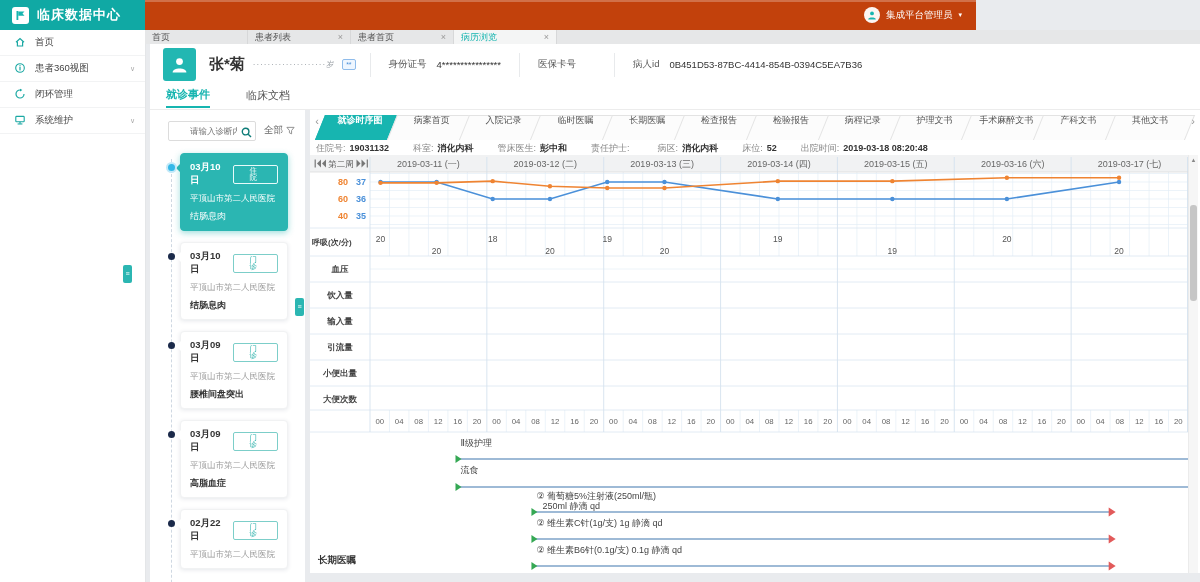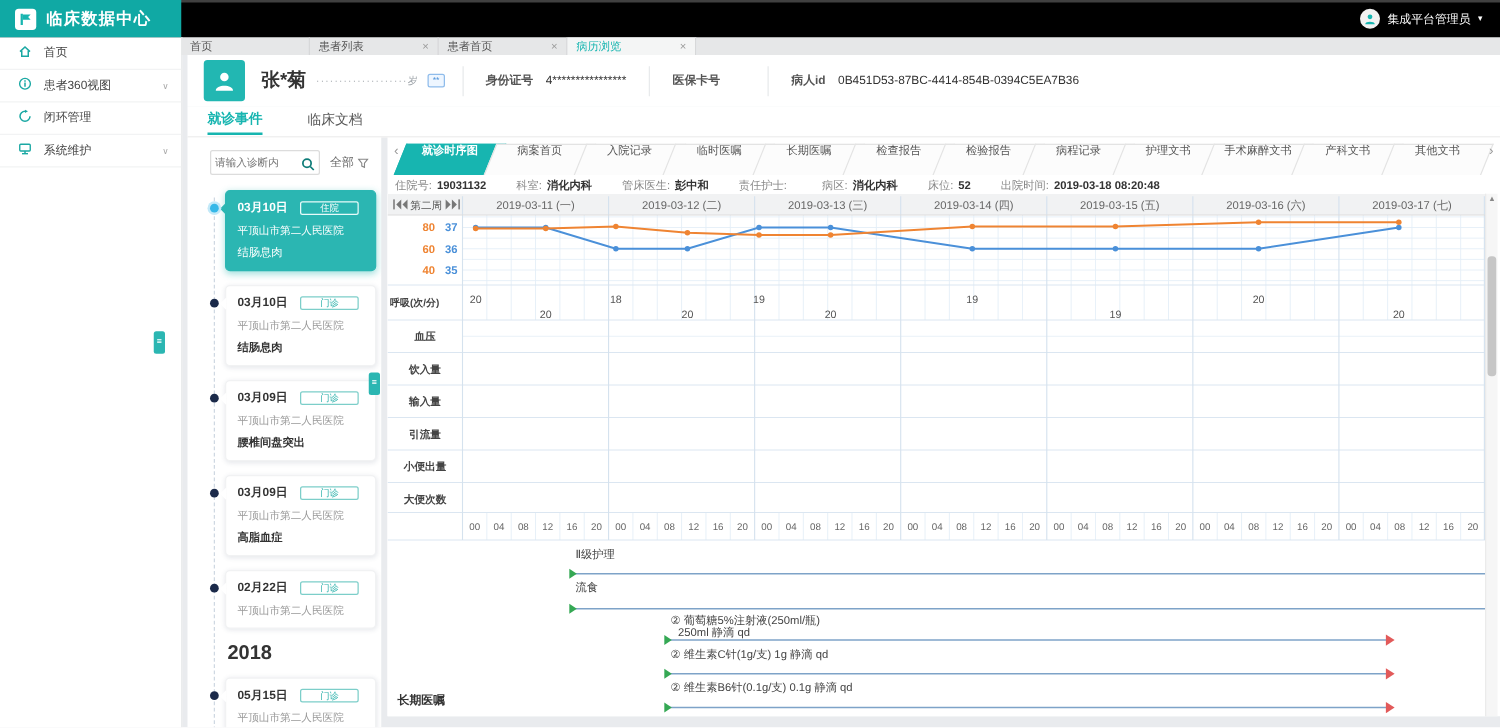--- a/index.html
+++ b/index.html
@@ -1,19 +1,19 @@
 <!DOCTYPE html>
 <html><head>
 <meta charset="utf-8">
 <style>
   html,body{margin:0;padding:0;}
   .page{position:relative;width:1200px;height:582px;overflow:hidden;background:#e9ebee;
         font-family:"Liberation Sans","DejaVu Sans",sans-serif;-webkit-font-smoothing:antialiased;}
   
-  .topbar{position:absolute;left:0;top:0;width:1200px;height:30px;background:#000000;
+  .topbar{position:absolute;left:0;top:0;width:976px;height:30px;background:#c2410c;
           box-shadow:inset 0 2px 0 rgba(255,255,255,.25);}
   .logo-area{position:absolute;left:0;top:0;width:145px;height:30px;background:#10a9a4;
              display:flex;align-items:center;padding-left:12px;box-sizing:border-box;gap:8px;}
   .logo-box{width:17px;height:17px;background:#fff;border-radius:3px;display:flex;align-items:center;justify-content:center;}
   .app-title{color:#fff;font-size:13px;font-weight:bold;letter-spacing:1px;}
   .user-area{position:absolute;right:14px;top:0;height:30px;display:flex;align-items:center;gap:6px;color:#fff;font-size:9.5px;cursor:pointer;}
   .user-avatar{width:16px;height:16px;border-radius:50%;background:rgba(255,255,255,.95);display:flex;align-items:center;justify-content:center;}
   .caret{font-size:7px;}
   
   .sidebar{position:absolute;left:0;top:30px;width:145px;height:552px;background:#fff;border-right:1px solid #e4e6e8;}
@@ -25,37 +25,37 @@
   .wtab{width:103px;display:flex;align-items:center;padding:0 7px;box-sizing:border-box;border-right:1px solid #d7d8d9;cursor:pointer;}
   .wtab .close{margin-left:auto;color:#999;font-size:9px;cursor:pointer;}
   .wtab.active{background:#f4f5f5;color:#17b5b0;}
   .patient-bar{position:absolute;left:150px;top:44px;width:1050px;height:41px;background:#fff;display:flex;align-items:center;}
   .pat-avatar{width:33px;height:33px;background:#22b7b2;border-radius:3px;margin-left:13px;display:flex;align-items:center;justify-content:center;}
   .pat-name{font-size:15px;font-weight:bold;color:#333;margin-left:13px;}
   .pat-age{font-size:8px;color:#9aa0a6;margin-left:8px;letter-spacing:1px;}
   .pat-badge{margin-left:7px;font-size:7px;color:#4a90d9;border:1px solid #8fbceb;background:#eef6ff;border-radius:2px;padding:1px 3px;line-height:1;}
   .pat-fields{display:flex;align-items:center;margin-left:14px;height:100%;}
   .pfield{display:flex;align-items:center;border-left:1px solid #e8eaec;padding:0 18px;height:24px;}
-  .pfield .lb{font-size:9.5px;color:#555;font-weight:bold;}
+  .pfield .lb{font-size:9.5px;color:#555;font-weight:normal;}
   .pfield .vl{font-size:9.5px;color:#333;margin-left:10px;min-width:10px;}
   .section-tabs{position:absolute;left:150px;top:85px;width:1050px;height:25px;background:#fff;border-bottom:1px solid #ececec;
                 display:flex;align-items:center;gap:36px;padding-left:16px;box-sizing:border-box;}
   .stab{font-size:11px;color:#555;cursor:pointer;padding-bottom:4px;}
   .stab.active{color:#17b5b0;font-weight:bold;border-bottom:2px solid #17b5b0;}
   
   .timeline{position:absolute;left:150px;top:110px;width:155px;height:472px;background:#fff;overflow:hidden;}
   .tl-search-row{display:flex;align-items:center;margin:10px 8px 8px 18px;gap:8px;}
   .tl-search{position:relative;width:88px;}
   .tl-search input{width:88px;height:20px;border:1px solid #dcdcdc;border-radius:2px;font-size:8.5px;color:#666;
-                   padding:0 18px 0 3px;box-sizing:border-box;outline:none;font-family:inherit;}
+                   padding:0 18px 0 21px;box-sizing:border-box;outline:none;font-family:inherit;}
   .tl-search .mag{position:absolute;right:4px;top:4px;}
   .tl-filter{display:flex;align-items:center;gap:3px;font-size:9.5px;color:#666;cursor:pointer;}
   .tl-list{position:relative;margin-left:18px;padding-top:4px;}
   .tl-line{position:absolute;left:3px;top:10px;bottom:-40px;border-left:1px dashed #cfd8e2;}
-  .tl-item{position:relative;margin:0 4px 11px 12px;border-radius:4px;background:#fff;
+  .tl-item{position:relative;margin:0 17px 11px 12px;border-radius:4px;background:#fff;
            box-shadow:0 1px 4px rgba(40,60,90,.12);padding:7px 9px;cursor:pointer;border:1px solid #f1f2f3;}
   .tl-item:before{content:"";position:absolute;left:-5px;top:9px;border-top:5px solid transparent;border-bottom:5px solid transparent;border-right:5px solid #fff;}
   .tl-item.active{background:#2bb6b2;border-color:#2bb6b2;box-shadow:0 2px 6px rgba(43,182,178,.45);}
   .tl-item.active:before{border-right-color:#2bb6b2;}
   .tl-dot{position:absolute;left:-13px;top:10px;width:7px;height:7px;border-radius:50%;background:#1b2a4a;}
   .tl-item.active .tl-dot{background:#35b8e8;box-shadow:0 0 0 2px #c3e9f8;}
   .tl-date-row{display:flex;align-items:center;gap:10px;}
   .tl-date{font-size:9.5px;font-weight:bold;color:#333;}
   .tl-tag{font-size:7.5px;color:#2bb0aa;border:1px solid #7ccec9;border-radius:2px;padding:1px 15px;line-height:1;}
   .tl-item.active .tl-date{color:#fff;}

